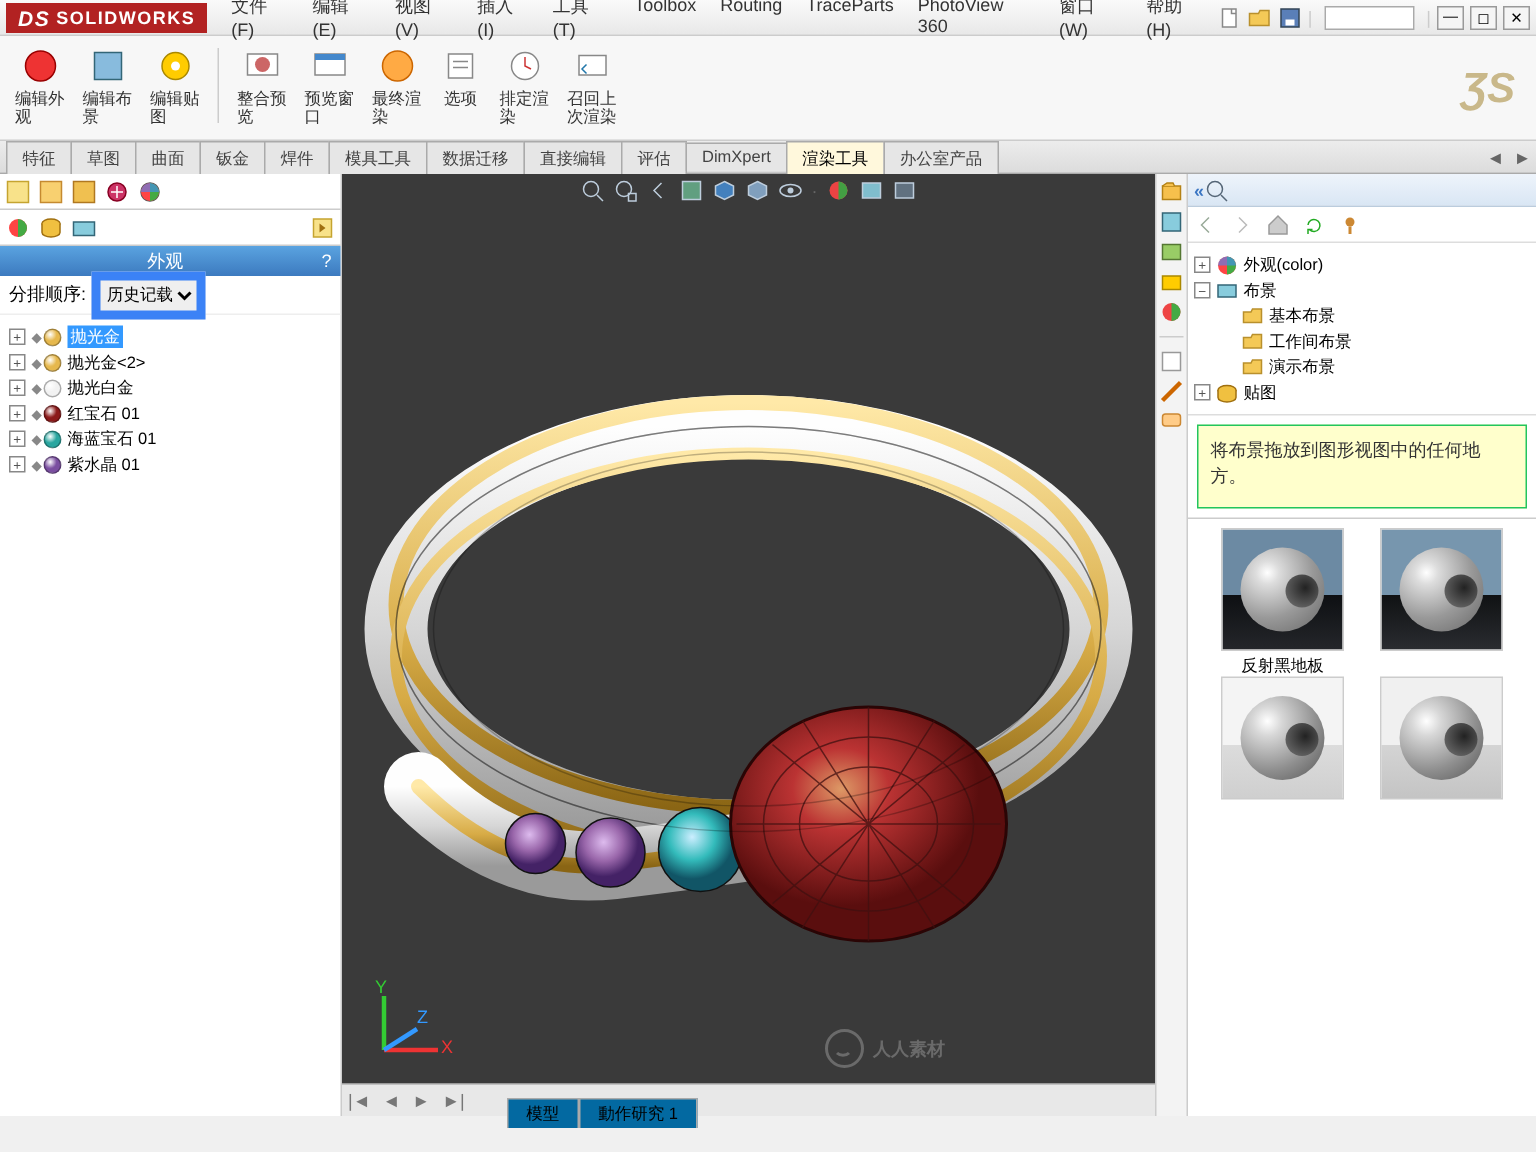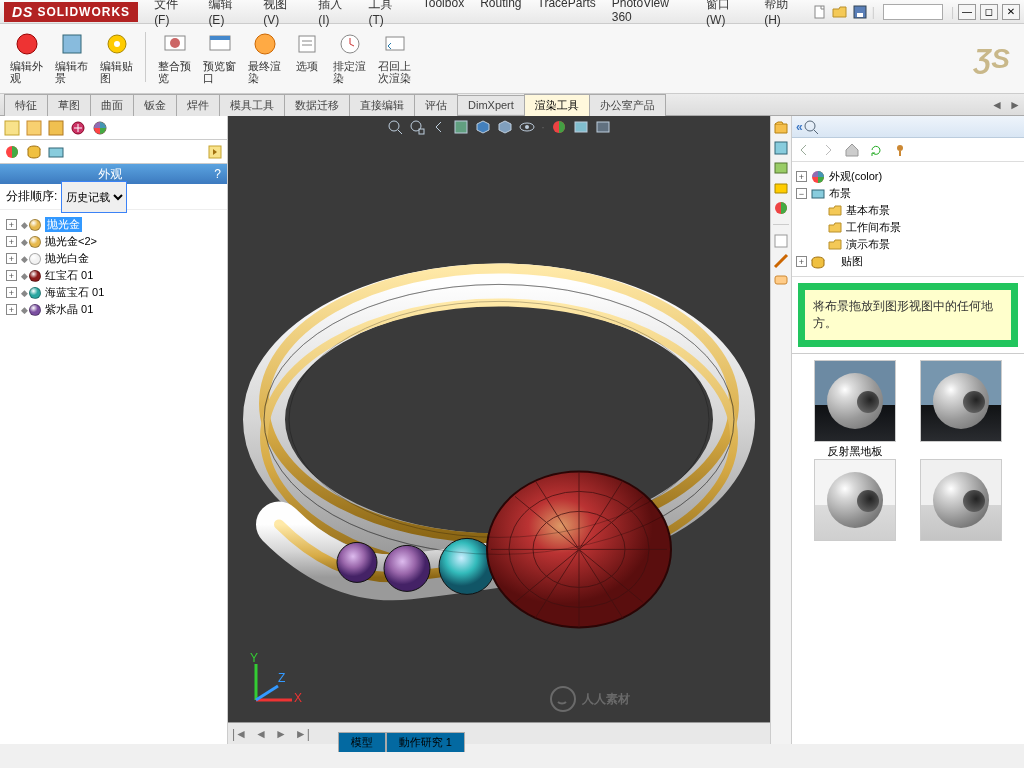--- a/index.html
+++ b/index.html
@@ -29,21 +29,21 @@
 
 .main-row { display:flex; height:628px; }
 .left-pane { width:228px; background:#fff; border-right:1px solid #ccc; display:flex; flex-direction:column; }
 .lp-tool1 { height:24px; border-bottom:1px solid #ccc; display:flex; align-items:center; padding:0 4px; gap:6px; }
 .lp-tool1 .ico, .lp-tool2 .ico, .rp-tool .ico, .vt-ico { width:16px; height:16px; display:inline-block; }
 .lp-tool2 { height:24px; border-bottom:1px solid #ccc; display:flex; align-items:center; padding:0 4px; gap:6px; }
 .lp-tool2 .rarrow { margin-left:auto; }
 .lp-head { height:20px; background:linear-gradient(#5aa3e0,#3c7abf); color:#fff; display:flex; align-items:center; padding:0 6px; font-size:12px; }
 .lp-head .q { margin-left:auto; }
 .lp-sortrow { height:26px; display:flex; align-items:center; padding:4px 6px; border-bottom:1px solid #eee; }
-.lp-sortrow select { height:32px; font-size:11px; border:1px solid #3b82f6; margin-left:4px; }
+.lp-sortrow select { height:32px; font-size:11px; border:6px solid #3b82f6; margin-left:4px; }
 .lp-tree { flex:1; overflow:auto; padding:6px 4px; }
 .tree-item { display:flex; align-items:center; padding:1px 2px; cursor:pointer; }
 .tree-tgl { width:11px; height:11px; border:1px solid #888; background:#fff; display:flex; align-items:center; justify-content:center; font-size:9px; margin-right:4px; color:#555; }
 .tree-ball { width:12px; height:12px; border-radius:50%; margin-right:4px; border:1px solid rgba(0,0,0,.3); }
 .tree-label { font-size:11px; }
 .tree-label.sel { background:#3399ff; color:#fff; padding:0 2px; }
 
 .viewport { flex:1; background:#3a3a3a; position:relative; display:flex; flex-direction:column; }
 .vp-toolbar { height:22px; display:flex; align-items:center; justify-content:center; gap:6px; background:rgba(60,60,60,.4); }
 .vp-toolbar .vt-ico { cursor:pointer; opacity:.9; }
@@ -61,21 +61,21 @@
 
 .right-pane { width:232px; background:#fff; display:flex; flex-direction:column; }
 .rp-head { height:22px; background:linear-gradient(#eef4fb,#d9e6f4); border-bottom:1px solid #bcd; display:flex; align-items:center; padding:0 4px; }
 .rp-head .chev { color:#3b76c3; font-weight:bold; cursor:pointer; }
 .rp-head .ttl { flex:1; text-align:center; font-size:12px; color:#234; font-weight:bold; }
 .rp-head .srch { width:16px; height:16px; }
 .rp-tool { height:24px; border-bottom:1px solid #ddd; display:flex; align-items:center; padding:0 4px; gap:8px; }
 .rp-tree { padding:6px 4px; border-bottom:1px solid #ddd; }
 .rp-tree .tree-item { padding:1px 0; }
 .rp-tree .indent2 { margin-left:32px; }
-.rp-hint { margin:6px; padding:8px; background:#ffffcc; border:7px solid #22c55e; font-size:11px; color:#333; min-height:56px; }
+.rp-hint { margin:6px; padding:8px; background:#ffffcc; border:1px solid #22c55e; font-size:11px; color:#333; min-height:56px; }
 .rp-thumbs { flex:1; overflow:auto; padding:6px; display:flex; flex-direction:column; border-top:1px solid #ccc; }
 .rp-thumb-row { display:flex; gap:18px; justify-content:center; }
 .thumb { width:88px; display:flex; flex-direction:column; align-items:center; cursor:pointer; }
 .thumb-img { width:82px; height:82px; border:1px solid #ccc; display:flex; align-items:center; justify-content:center; }
 .thumb-lbl { font-size:11px; margin-top:2px; text-align:center; }
 
 .sphere { width:56px; height:56px; border-radius:50%; background:radial-gradient(circle at 32% 30%, #fff 0%, #ddd 14%, #999 55%, #666 100%); position:relative; }
 .sphere .cut { position:absolute; right:4px; top:18px; width:22px; height:22px; border-radius:50%; background:radial-gradient(circle at 60% 40%, #222 0%, #555 60%, #777 100%); }
 
 .ring-svg { position:absolute; left:50%; top:50%; transform:translate(-50%,-48%); }
@@ -536,21 +536,21 @@
             <path d="M1 4h5l1-2h6v9H1z" fill="#f4c957" stroke="#b9902c"></path>
           </svg>
         <span class="tree-label" style="margin-left:4px">演示布景</span>
       </div>
       <div class="tree-item">
         <span class="tree-tgl">+</span>
         <svg width="14" height="14">
             <ellipse cx="7" cy="5" rx="6" ry="3" fill="#f0c040" stroke="#a07010"></ellipse>
             <path d="M1 5v5a6 3 0 0 0 12 0V5" fill="#f0c040" stroke="#a07010"></path>
           </svg>
-        <span class="tree-label" style="margin-left:16px">贴图</span>
+        <span class="tree-label" style="margin-left:4px">贴图</span>
       </div>
     </div>
     <div class="rp-hint">
       <span>将布景拖放到图形视图中的任何地方。</span>
     </div>
     <div class="rp-thumbs">
       <div class="rp-thumb-row">
         <div class="thumb">
           <div class="thumb-img" style="background:linear-gradient(#6c8aa3 0%,#6c8aa3 55%,#0e1013 55%,#24262a 100%);">
               <div class="sphere">

